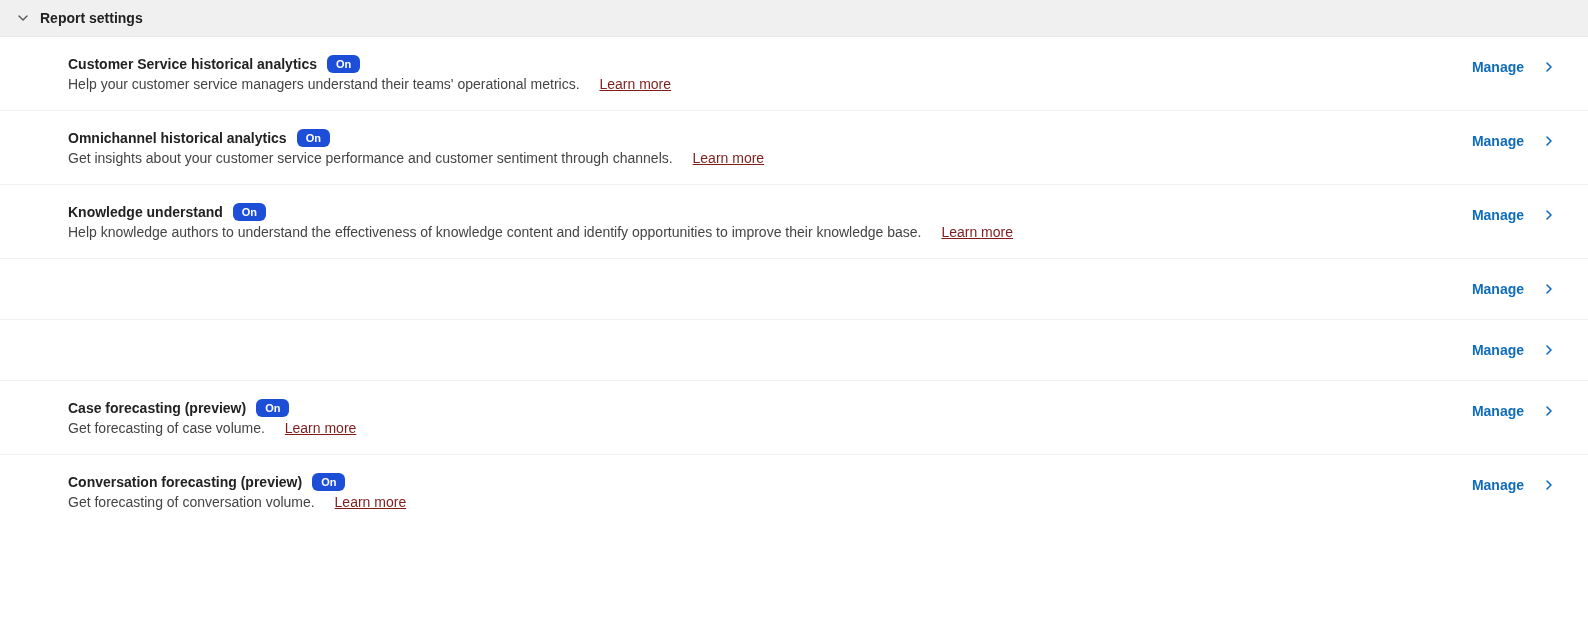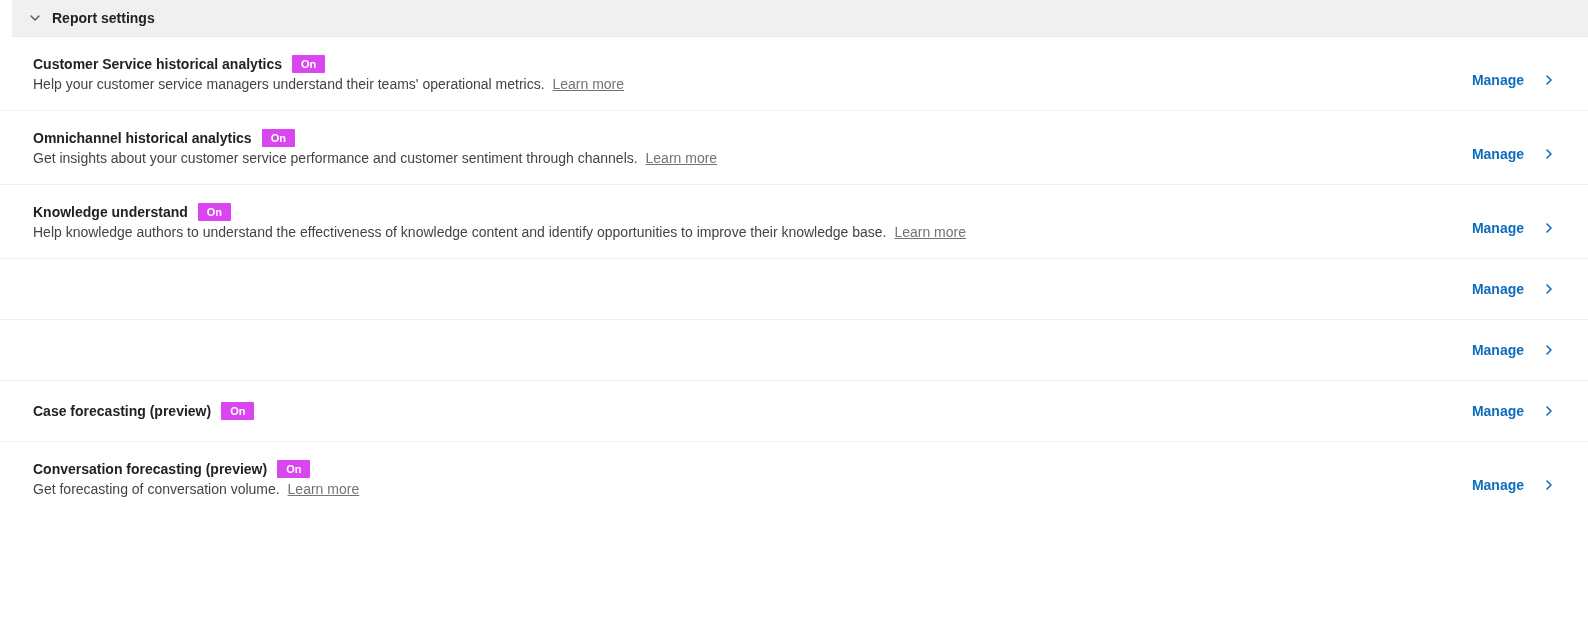--- a/index.html
+++ b/index.html
@@ -12,75 +12,74 @@
     background: #fff;
     width: 1588px;
   }
   .section-header {
     background: #f0f0f0;
     padding: 10px 16px;
     display: flex;
     align-items: center;
     gap: 10px;
     border-bottom: 1px solid #e8e8e8;
-    margin-left: 12px;
   }
   .section-header .chev {
     width: 14px;
     height: 14px;
     display: inline-flex;
     align-items: center;
     justify-content: center;
     color: #555;
   }
   .section-header .title {
     font-weight: 600;
     font-size: 14px;
     color: #222;
   }
   .row {
     display: flex;
-    align-items: flex-end;
-    padding: 18px 32px 18px 33px;
+    align-items: flex-start;
+    padding: 18px 32px 18px 68px;
     border-bottom: 1px solid #f0f0f0;
   }
   .row:last-child { border-bottom: none; }
   .row-content { flex: 1 1 auto; min-width: 0; }
   .row-title-line {
     display: flex;
     align-items: center;
     gap: 10px;
     margin-bottom: 3px;
   }
   .row-title {
     font-weight: 600;
     font-size: 14px;
     color: #222;
   }
   .badge {
     display: inline-flex;
     align-items: center;
     justify-content: center;
-    background: #d946ef;
+    background: #1d4ed8;
     color: #fff;
     font-size: 11px;
     font-weight: 600;
     padding: 1px 9px;
-    border-radius: 1px;
+    border-radius: 6px;
     line-height: 16px;
   }
   .row-desc {
     font-size: 14px;
     color: #444;
   }
   .learn-more {
-    color: #737373;
+    color: #7f1d1d;
     text-decoration: underline;
     cursor: pointer;
-    margin-left: 4px;
+    margin-left: 16px;
   }
   .manage {
     display: inline-flex;
     align-items: center;
     gap: 18px;
     color: #0f6cbd;
     font-weight: 600;
     font-size: 14px;
     cursor: pointer;
     flex: 0 0 auto;
@@ -182,20 +181,21 @@
           </svg>
         </span>
       </div>
     </div>
     <div class="row">
       <div class="row-content">
         <div class="row-title-line">
           <span class="row-title">Case forecasting (preview)</span>
           <span class="badge">On</span>
         </div>
+        <div class="row-desc"><span>Get forecasting of case volume.</span>  <a class="learn-more">Learn more</a></div>
       </div>
       <div class="manage">
         <span>Manage</span>
         <span class="chev-right">
           <svg width="12" height="12" viewBox="0 0 12 12">
             <path d="M4 2 L8 6 L4 10" stroke="#0f6cbd" stroke-width="1.6" fill="none" stroke-linecap="round" stroke-linejoin="round"></path>
           </svg>
         </span>
       </div>
     </div>

